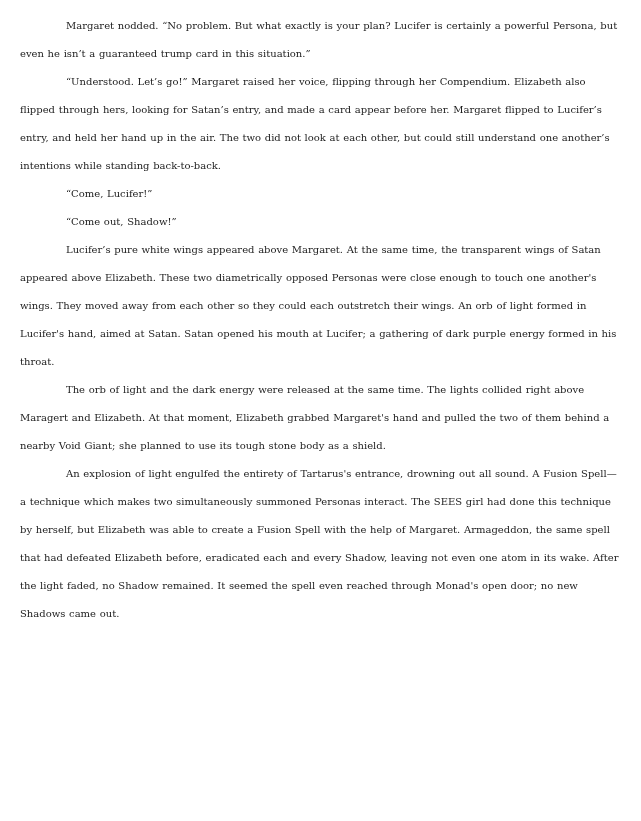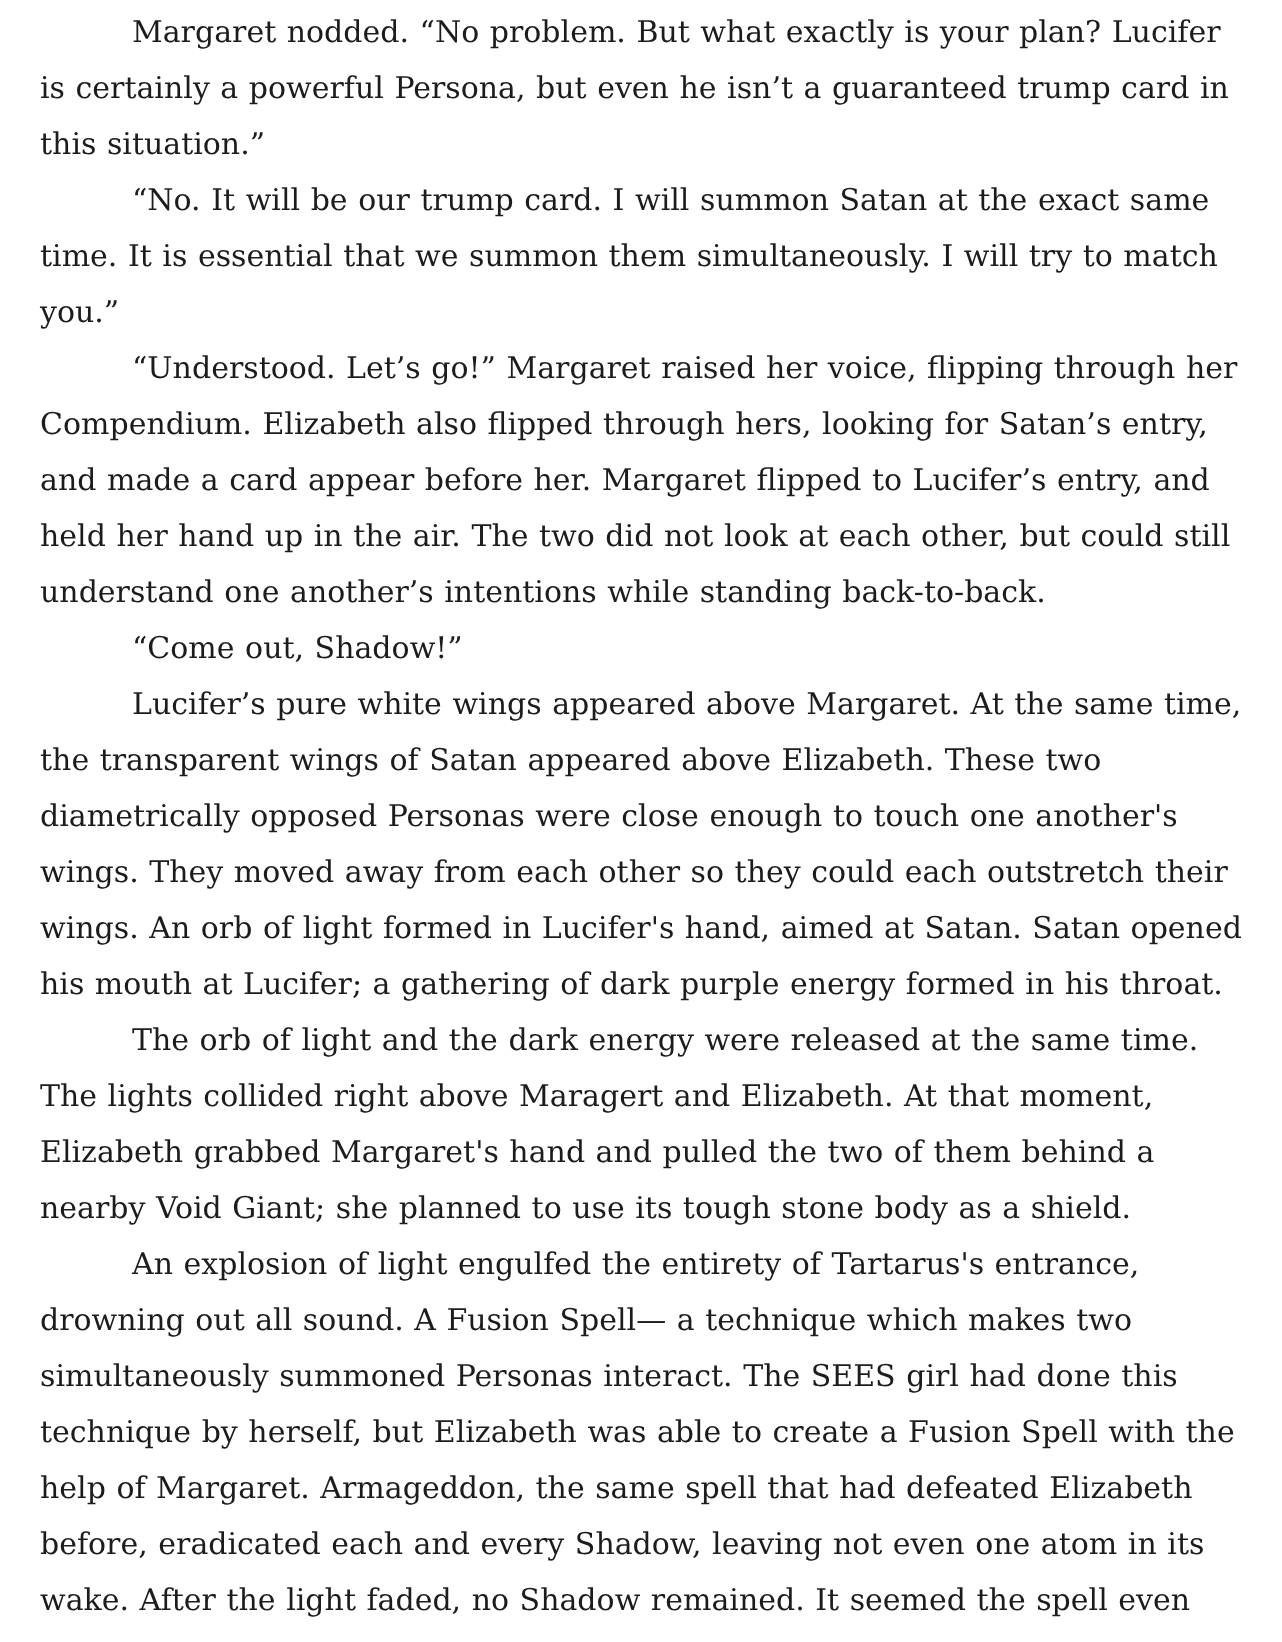--- a/index.html
+++ b/index.html
@@ -9,38 +9,38 @@
   body {
     width: 641px;
     height: 821px;
     overflow: hidden;
     background: #ffffff;
   }
   .page {
     box-sizing: border-box;
     width: 641px;
     height: 821px;
-    padding: 2px 19px 0 20px;
+    padding: 12px 19px 0 20px;
     font-family: "DejaVu Serif", "Liberation Serif", serif;
-    font-size: 15px;
+    font-size: 10px;
     line-height: 28px;
     color: #1c1c1c;
     text-align: left;
   }
   .page p {
     margin: 0;
     padding: 0;
     text-indent: 46px;
     word-spacing: 0.5px;
   }
 </style>
 </head>
 <body style="background: rgb(255, 255, 255);">
 
 <main class="page" style="color: rgb(28, 28, 28);">
   <p>Margaret nodded. “No problem. But what exactly is your plan? Lucifer is certainly a powerful Persona, but even he isn’t a guaranteed trump card in this situation.”</p>
-  <p>“No. It will be our trump card. I will summon Satan at the exact same time. It is essential that we summon them simultaneously. I will try to match you.”</p>
   <p>“Understood. Let’s go!” Margaret raised her voice, flipping through her Compendium. Elizabeth also flipped through hers, looking for Satan’s entry, and made a card appear before her. Margaret flipped to Lucifer’s entry, and held her hand up in the air. The two did not look at each other, but could still understand one another’s intentions while standing back-to-back.</p>
+  <p>“Come, Lucifer!”</p>
   <p>“Come out, Shadow!”</p>
   <p>Lucifer’s pure white wings appeared above Margaret. At the same time, the transparent wings of Satan appeared above Elizabeth. These two diametrically opposed Personas were close enough to touch one another's wings. They moved away from each other so they could each outstretch their wings. An orb of light formed in Lucifer's hand, aimed at Satan. Satan opened his mouth at Lucifer; a gathering of dark purple energy formed in his throat.</p>
   <p>The orb of light and the dark energy were released at the same time. The lights collided right above Maragert and Elizabeth. At that moment, Elizabeth grabbed Margaret's hand and pulled the two of them behind a nearby Void Giant; she planned to use its tough stone body as a shield.</p>
   <p>An explosion of light engulfed the entirety of Tartarus's entrance, drowning out all sound. A Fusion Spell— a technique which makes two simultaneously summoned Personas interact. The SEES girl had done this technique by herself, but Elizabeth was able to create a Fusion Spell with the help of Margaret. Armageddon, the same spell that had defeated Elizabeth before, eradicated each and every Shadow, leaving not even one atom in its wake. After the light faded, no Shadow remained. It seemed the spell even reached through Monad's open door; no new Shadows came out.</p>
 </main>
 
 </body></html>

